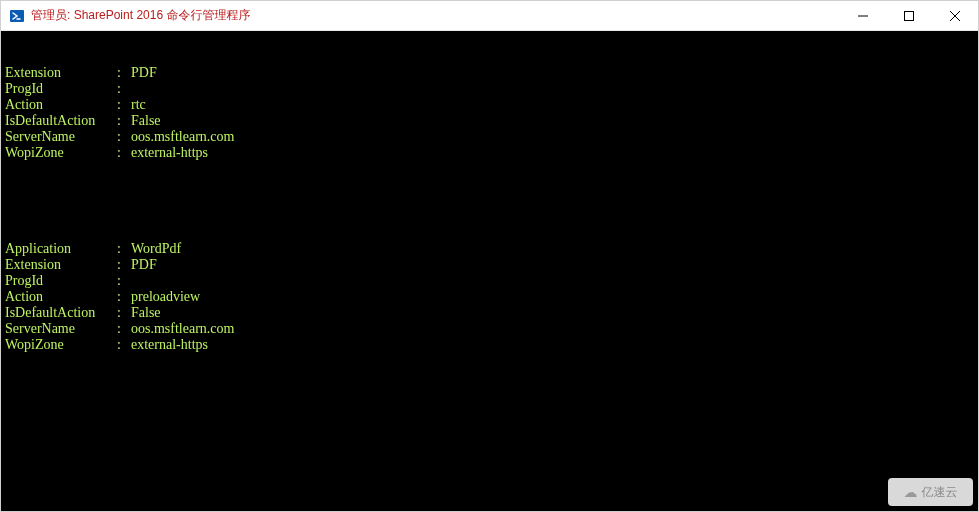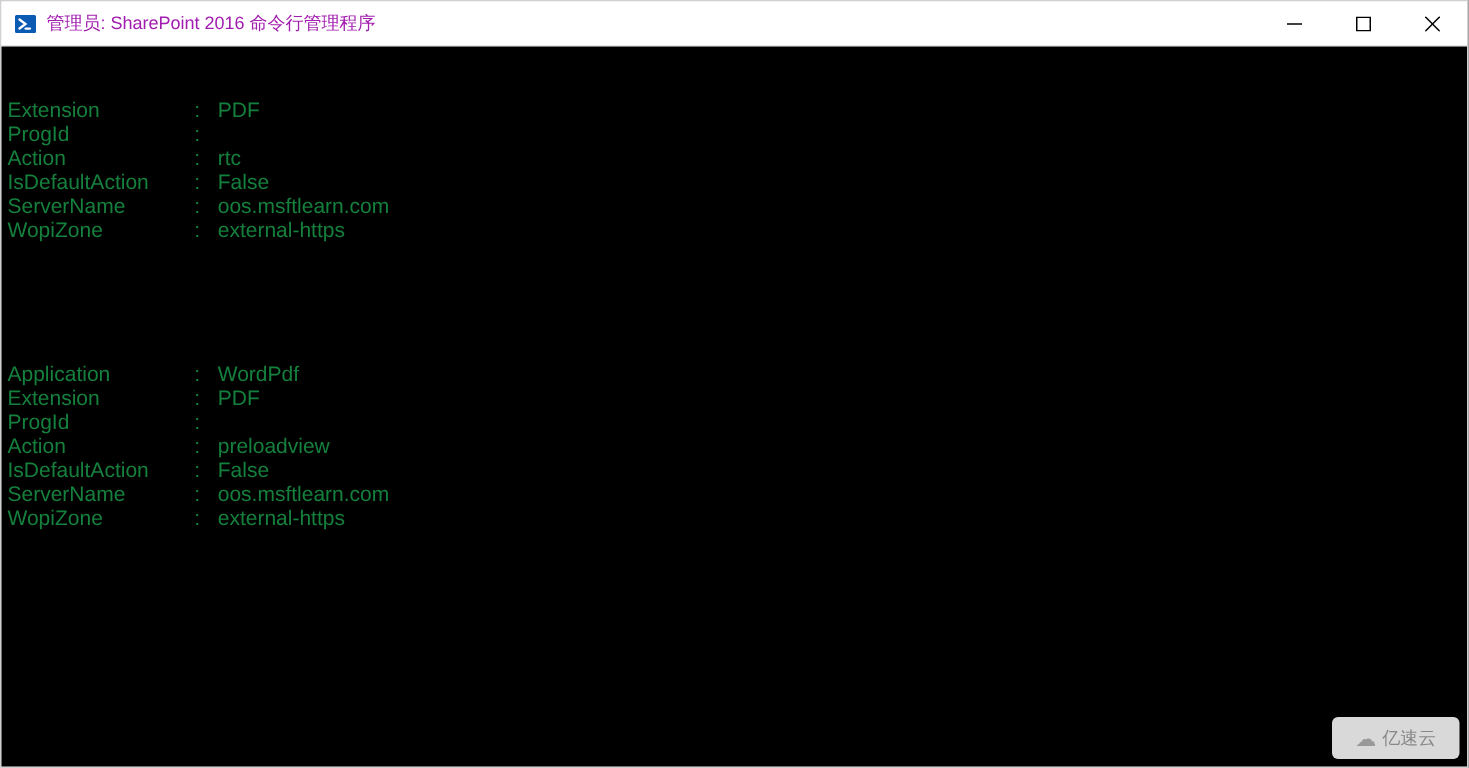--- a/index.html
+++ b/index.html
@@ -20,21 +20,21 @@
       flex-direction: column;
     }
     .titlebar {
       height: 30px;
       background: #fff;
       display: flex;
       align-items: center;
       padding-left: 8px;
       border-bottom: 1px solid #e8e8e8;
       font-size: 12px;
-      color: #a21caf;
+      color: #b91c1c;
     }
     .titlebar-icon {
       width: 16px;
       height: 16px;
       margin-right: 6px;
       display: inline-flex;
       align-items: center;
       justify-content: center;
     }
     .titlebar-title {
@@ -49,22 +49,22 @@
       height: 100%;
       display: flex;
       align-items: center;
       justify-content: center;
       font-size: 10px;
       color: #000;
     }
     .terminal {
       flex: 1;
       background: #000;
-      color: #15803d;
-      font-family: Liberation Sans, sans-serif;
+      color: #bef264;
+      font-family: Liberation Serif, serif;
       font-size: 14px;
       line-height: 16px;
       padding: 2px 4px;
       overflow: hidden;
       white-space: pre;
     }
     .term-line { min-height: 16px; }
     .kv-key { display: inline-block; width: 16ch; }
     .kv-sep { display: inline-block; width: 2ch; }
     .cmd { color: #ffff55; }

